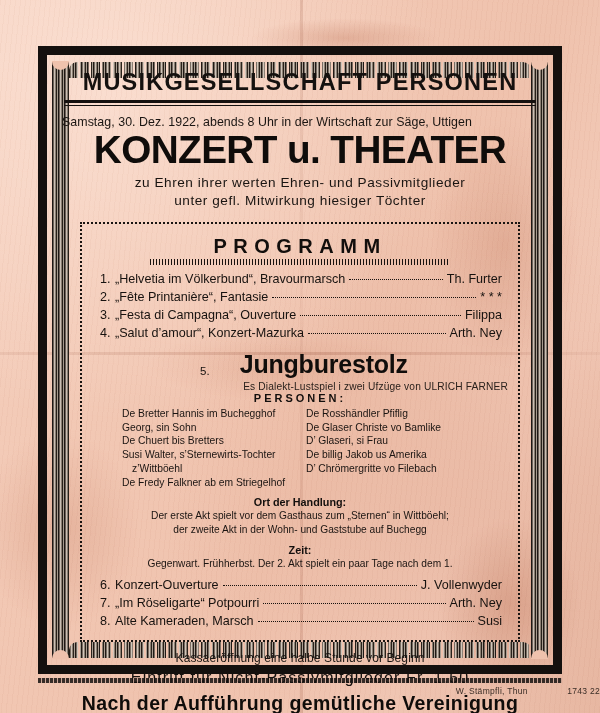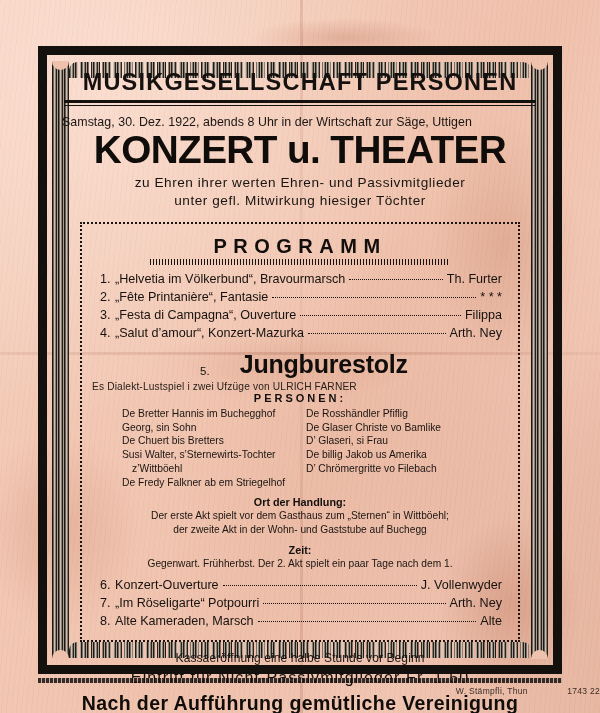--- a/index.html
+++ b/index.html
@@ -128,21 +128,21 @@
 
   
   #playrow{display:flex;align-items:flex-end;justify-content:center;margin-top:7px;padding-left:8px;}
   #playnum{font-size:11.5px;color:#17120f;margin-right:30px;transform:translateY(-2px);}
   #playtitle{
     font-family:"Liberation Sans", sans-serif;
     font-weight:bold;font-size:25px;letter-spacing:-.2px;color:#100d0b;
   }
   #playsub{
     font-family:"Liberation Sans", sans-serif;
-    font-size:10.2px;color:#2a211c;text-align:left;letter-spacing:.15px;margin-top:2px;
+    font-size:10.2px;color:#2a211c;text-align:right;letter-spacing:.15px;margin-top:2px;
   }
   #personen{
     font-family:"Liberation Sans", sans-serif;
     font-weight:bold;font-size:11px;letter-spacing:3px;color:#130f0d;
     text-align:center;margin-top:0;
   }
   #cast{display:flex;justify-content:center;gap:12px;margin-top:3px;padding:0 6px;}
   .castcol{font-family:"Liberation Sans", sans-serif;font-size:10.3px;color:#1b1512;line-height:1.34;}
   .castcol.left{width:172px;}
   .castcol.right{width:172px;}
@@ -293,21 +293,21 @@
           <div class="pitem">
             <span class="pnum">7.</span>
             <span class="ptitle">„Im Röseligarte“ Potpourri</span>
             <span class="pdots"></span>
             <span class="pcomp">Arth. Ney</span>
           </div>
           <div class="pitem">
             <span class="pnum">8.</span>
             <span class="ptitle">Alte Kameraden, Marsch</span>
             <span class="pdots"></span>
-            <span class="pcomp">Alte</span>
+            <span class="pcomp">Susi</span>
           </div>
         </div>
     </div>
 
     <div id="kassa">Kassaeröffnung eine halbe Stunde vor Beginn</div>
     <div id="eintritt">Eintritt für Nicht-Passivmitglieder Fr. 1.50</div>
     <div id="nach">Nach der Aufführung gemütliche Vereinigung</div>
 
   </div>
 

